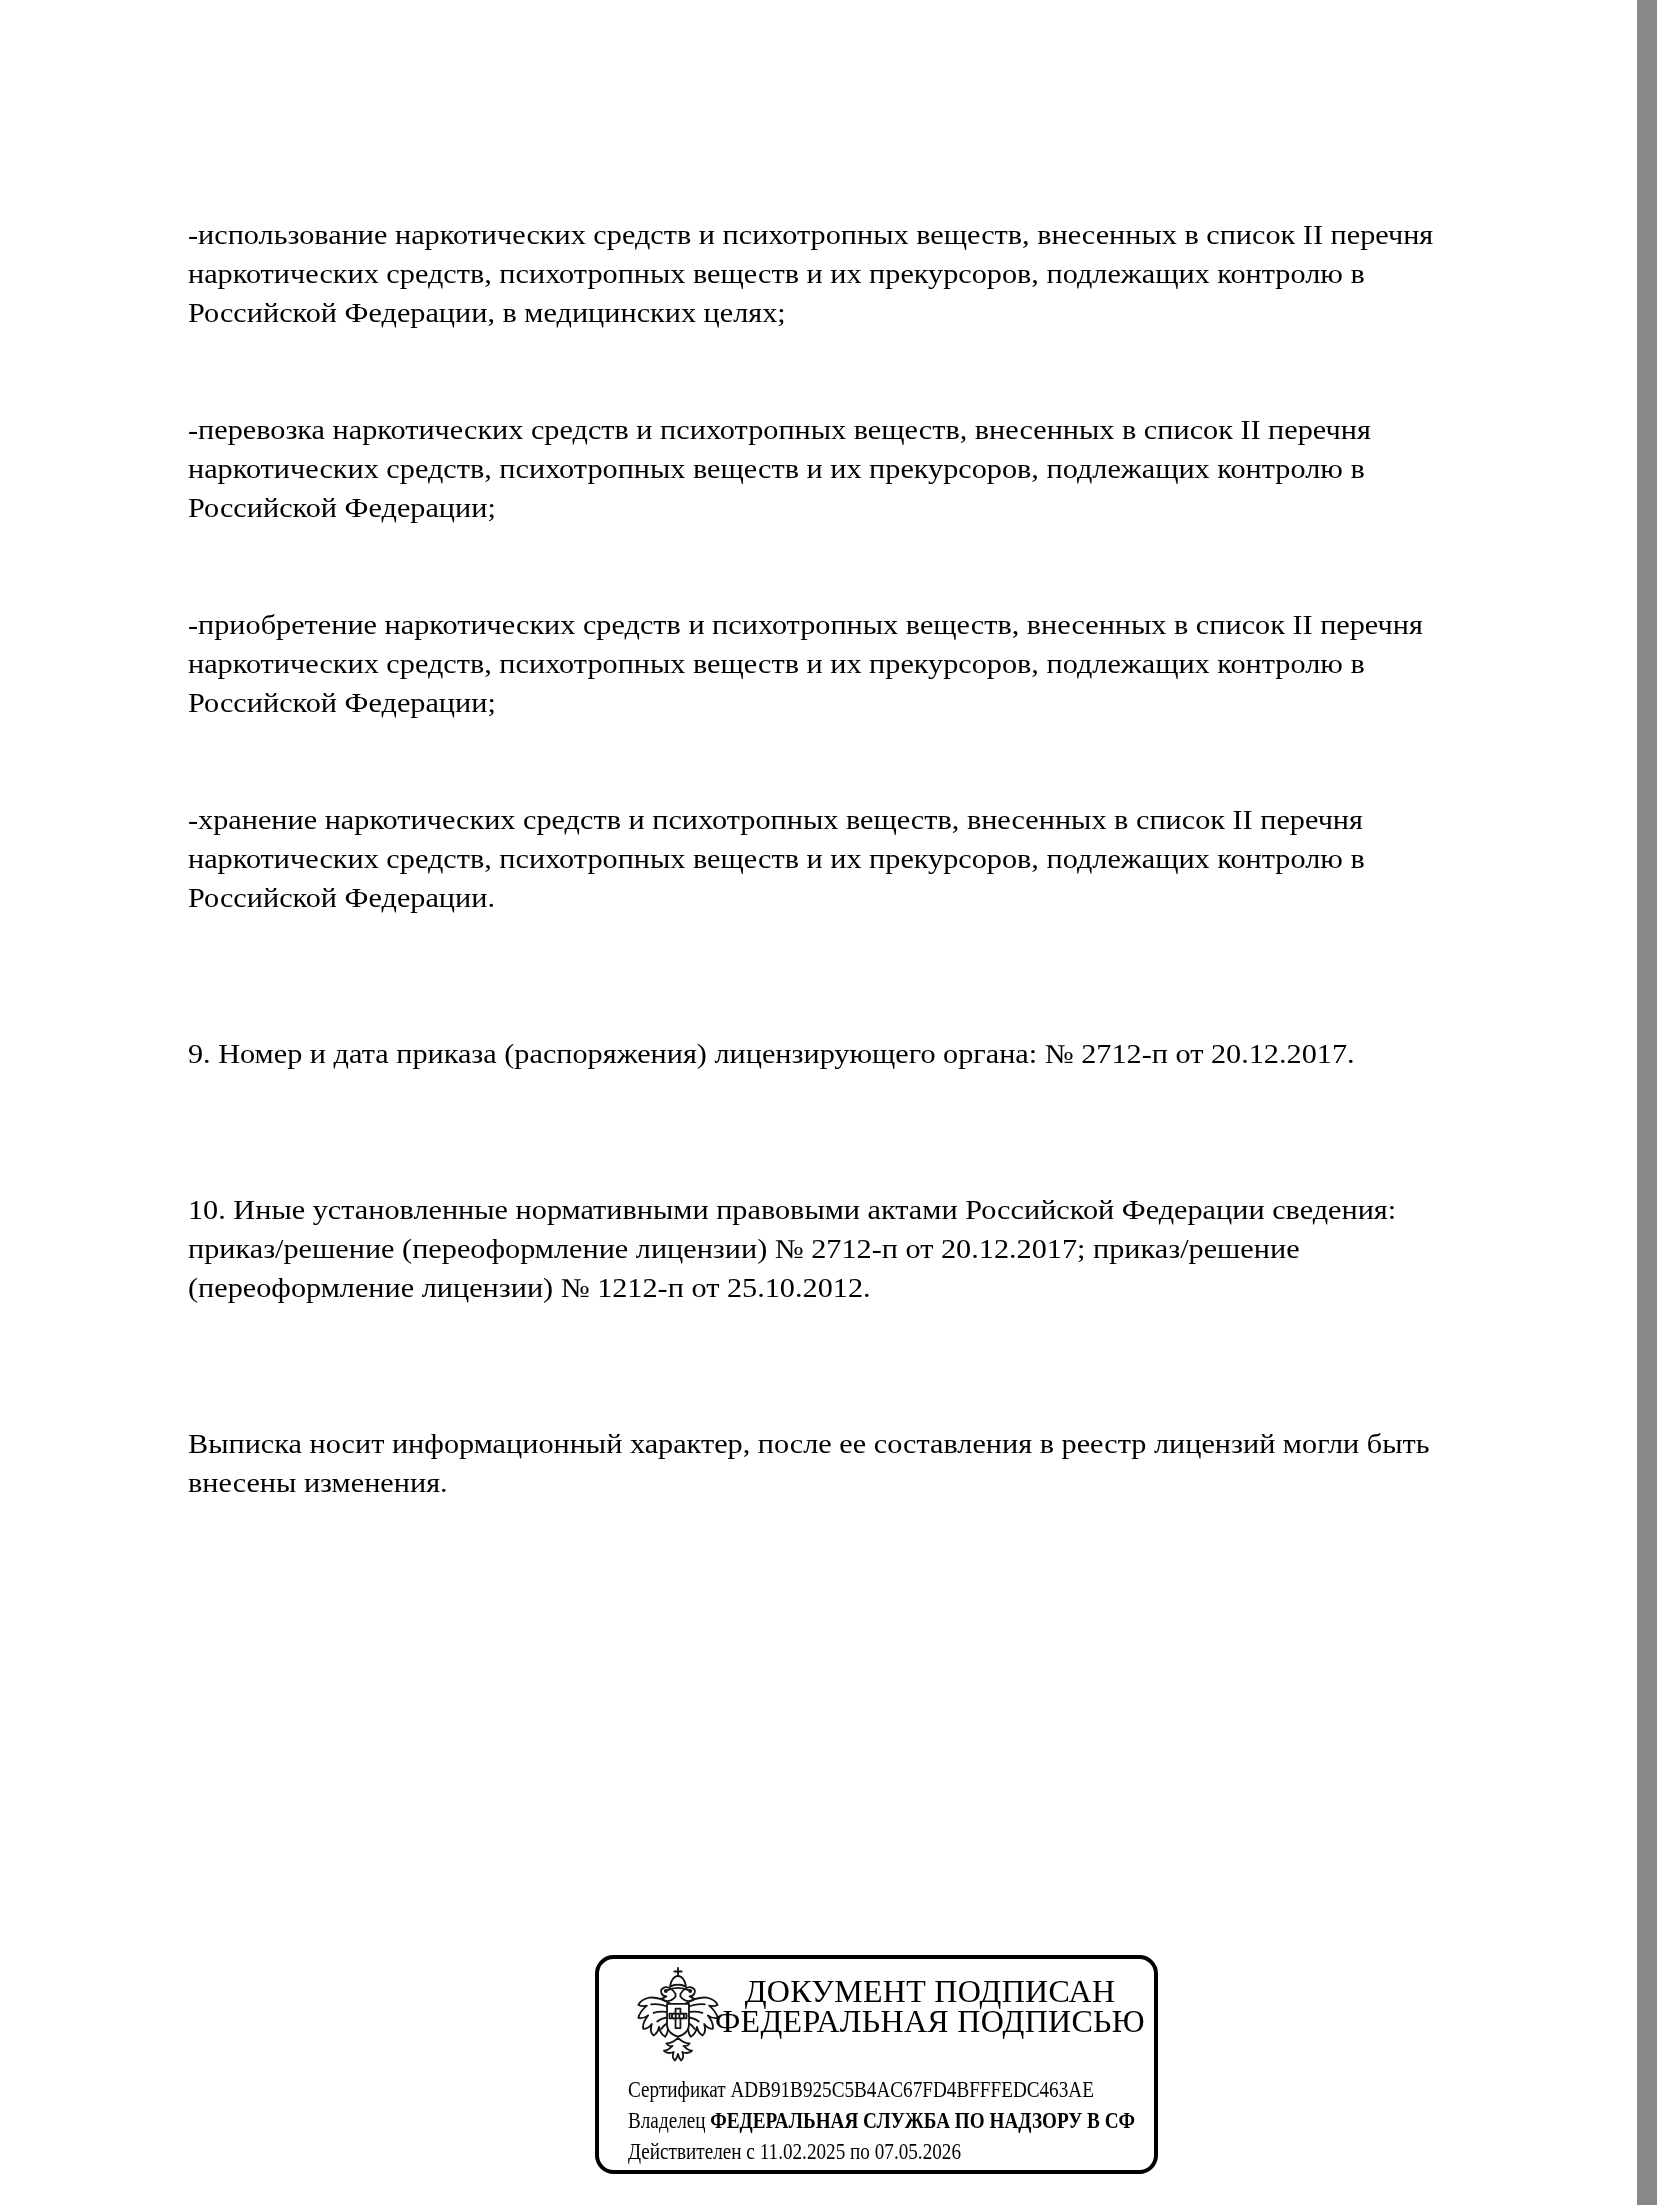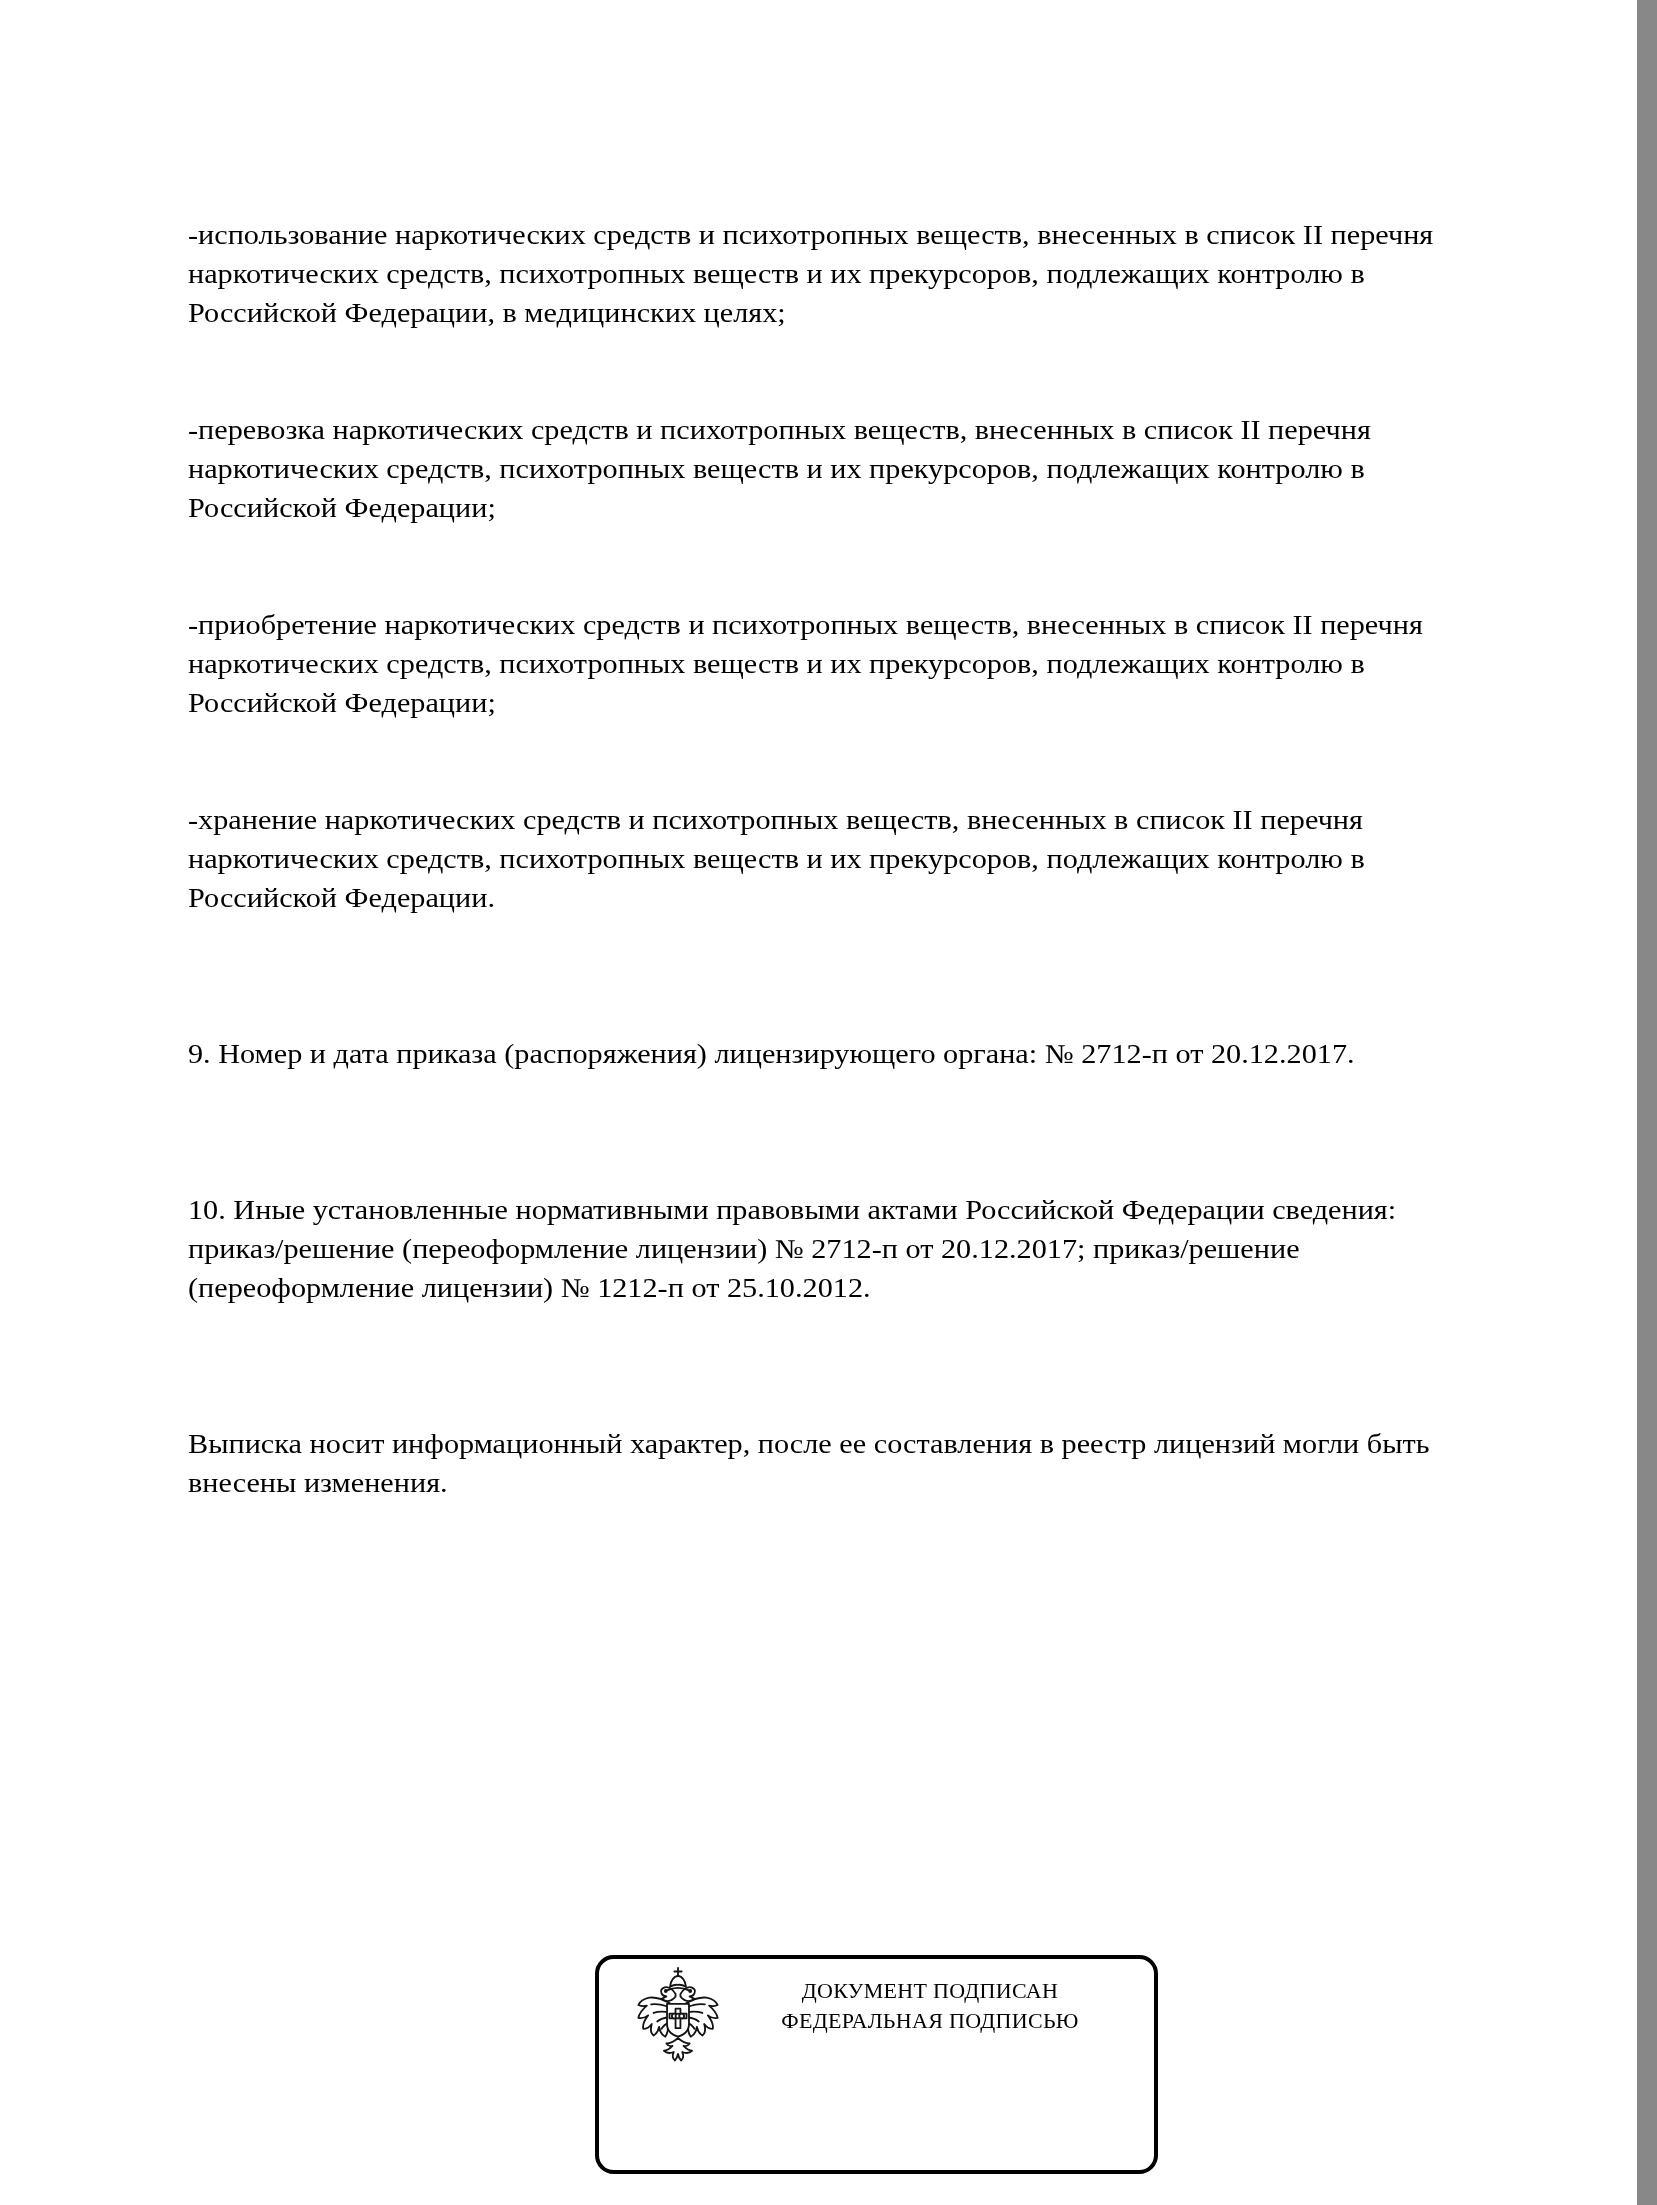--- a/index.html
+++ b/index.html
@@ -35,21 +35,21 @@
     background:#fff;
     overflow:hidden;
   }
   .stamp .emblem{
     position:absolute;left:36px;top:6.7px;
     width:86px;height:100px;
   }
   .stamp .titles{
     position:absolute;left:107px;right:0;top:17.4px;
     text-align:center;
-    font-size:22px;line-height:30px;
+    font-size:32px;line-height:30px;
     letter-spacing:0.3px;
   }
   .stamp .details{
     position:absolute;left:29px;right:0;top:115px;
     font-size:23.4px;line-height:31px;
   }
   .stamp .details .line{
     white-space:nowrap;
     transform:scaleX(0.82);
     transform-origin:0 0;
@@ -115,16 +115,25 @@
 
         <path d="M70 118 Q60 127 51 127 Q55 133 61 131 Q53 139 47 139 Q53 145 63 141 Q59 150 65 155 Q69 150 70 144 Q71 150 75 155 Q81 150 77 141 Q87 145 93 139 Q87 139 79 131 Q85 133 89 127 Q80 127 70 118 Z"></path>
       </g>
     </svg>
 
     <div class="titles">
       <div>ДОКУМЕНТ ПОДПИСАН</div>
       <div>ФЕДЕРАЛЬНАЯ ПОДПИСЬЮ</div>
     </div>
 
+    <div class="details">
+      <div class="line">
+        <span class="lbl">Сертификат</span><span>ADB91B925C5B4AC67FD4BFFFEDC463AE</span>
+      </div>
+      <div class="line">
+        <span class="lbl">Владелец</span><b>ФЕДЕРАЛЬНАЯ СЛУЖБА ПО НАДЗОРУ В СФ</b>
+      </div>
+      <div class="line">Действителен с 11.02.2025 по 07.05.2026</div>
+    </div>
 
   </div>
 </div>
 
 
 </body></html>

